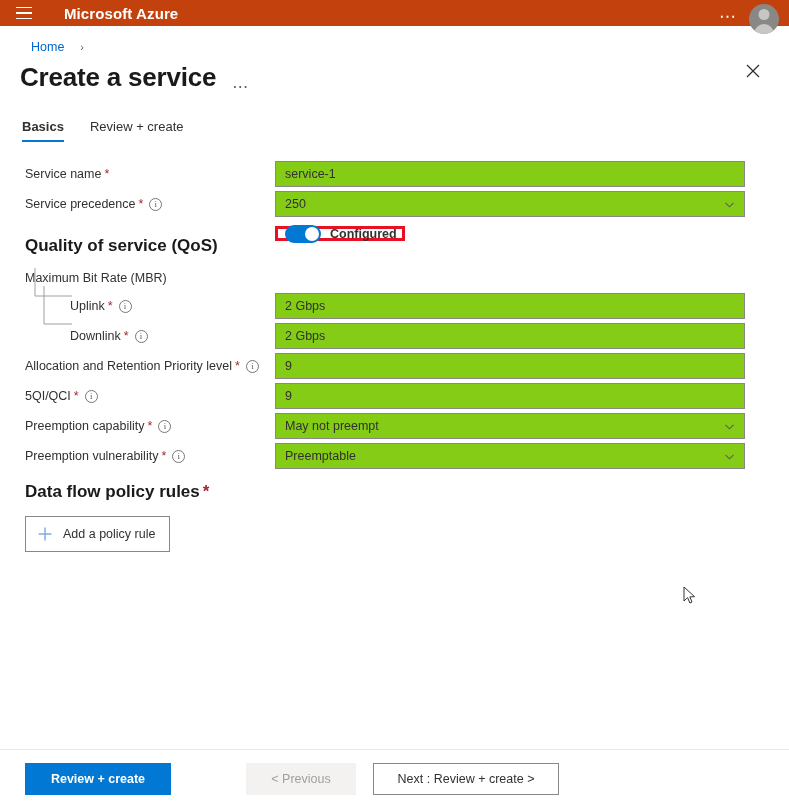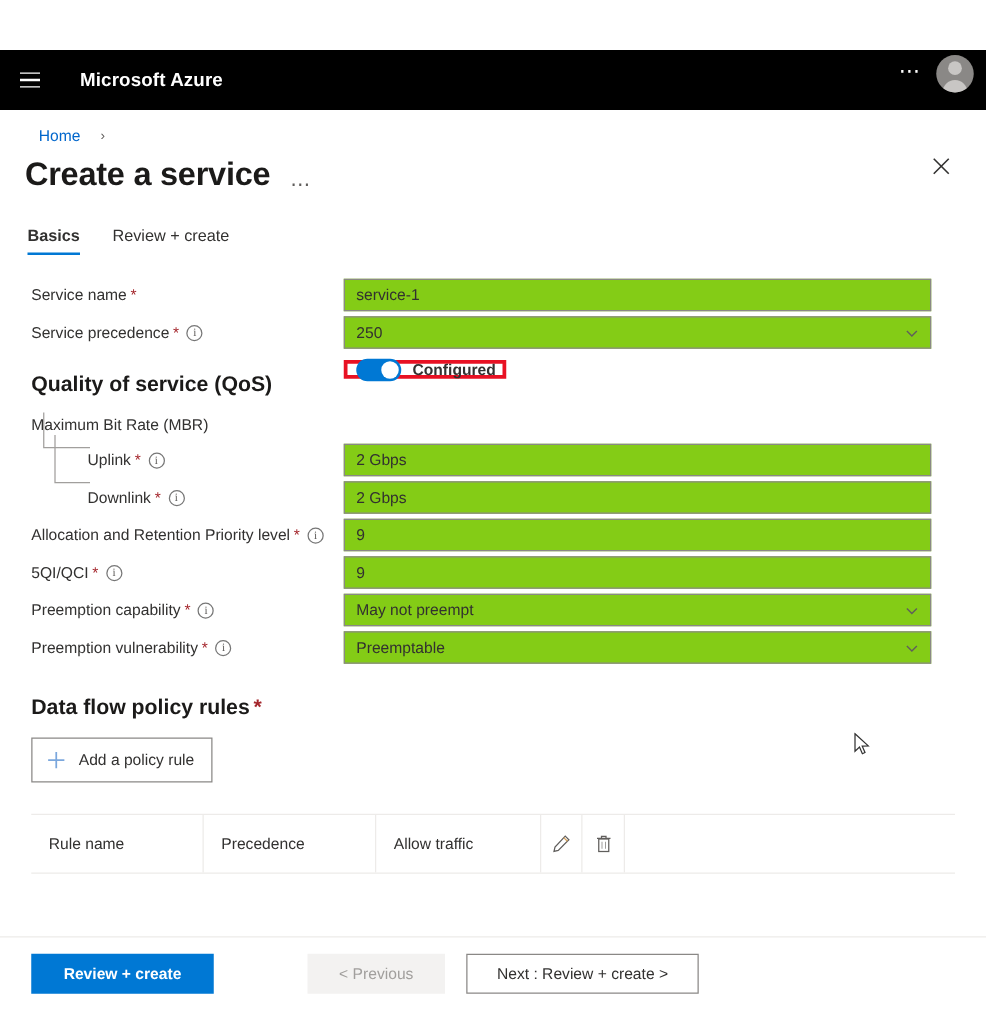--- a/index.html
+++ b/index.html
@@ -8,24 +8,23 @@
     width: 789px; height: 807px;
     font-family: "Liberation Sans", sans-serif;
     background: #ffffff;
     color: #323130;
     overflow: hidden;
     position: relative;
   }
 
   
   .topbar {
-    height: 48px; background: #000000;
+    height: 26px; background: #c2410c;
     display: flex; align-items: center;
     position: relative;
-    margin-top: 40px;
   }
   .hamburger {
     width: 40px; height: 38px;
     display: flex; flex-direction: column;
     align-items: center; justify-content: center;
     gap: 4px; cursor: pointer; margin-left: 4px;
   }
   .hamburger span { display:block; width:16px; height:1.6px; background:#fff; }
   .brand {
     color:#fff; font-size:15px; font-weight:600;
@@ -374,55 +373,34 @@
     </div>
     <div class="ctrl select">
       <span>Preemptable</span>
       <svg class="chev" viewBox="0 0 13 13">
         <polyline points="2.5,4.8 6.5,8.8 10.5,4.8" fill="none" stroke="#605e5c" stroke-width="1.1"></polyline>
       </svg>
     </div>
   </div>
 
   
-  <div class="h2" style="margin-top:20px;">
+  <div class="h2" style="margin-top:8px;">
     <span>Data flow policy rules</span>
     <span class="req">*</span>
   </div>
 
   <div class="addbtn">
     <svg class="plus" viewBox="0 0 16 16">
       <line x1="8" y1="1.5" x2="8" y2="14.5" stroke="#7ba7dd" stroke-width="1.4"></line>
       <line x1="1.5" y1="8" x2="14.5" y2="8" stroke="#7ba7dd" stroke-width="1.4"></line>
     </svg>
     <span>Add a policy rule</span>
   </div>
 
   
-  <div class="table">
-    <div class="th c1">Rule name</div>
-    <div class="th c2">Precedence</div>
-    <div class="th c3">Allow traffic</div>
-    <div class="th c4">
-      <svg class="icobtn" viewBox="0 0 16 16">
-        <path d="M11.2 1.9 L14.1 4.8 L5.6 13.3 L2.2 14.1 L3 10.7 Z" fill="none" stroke="#605e5c" stroke-width="1"></path>
-        <line x1="10" y1="3.1" x2="12.9" y2="6" stroke="#d8a25a" stroke-width="1"></line>
-      </svg>
-    </div>
-    <div class="th c5">
-      <svg class="icobtn" viewBox="0 0 16 16">
-        <rect x="4" y="4.2" width="8" height="10" fill="none" stroke="#605e5c" stroke-width="1"></rect>
-        <line x1="2.6" y1="3.6" x2="13.4" y2="3.6" stroke="#605e5c" stroke-width="1"></line>
-        <path d="M6.2 3.6 L6.2 2 L9.8 2 L9.8 3.6" fill="none" stroke="#605e5c" stroke-width="1"></path>
-        <line x1="6.6" y1="6.4" x2="6.6" y2="12" stroke="#9e9c9a" stroke-width=".8"></line>
-        <line x1="9.4" y1="6.4" x2="9.4" y2="12" stroke="#9e9c9a" stroke-width=".8"></line>
-      </svg>
-    </div>
-    <div class="th c6"></div>
-  </div>
 </div>
 
 <svg class="cursor" viewBox="0 0 14 20">
   <path d="M1 1 L1 15 L4.6 11.6 L6.9 17 L9 16 L6.8 10.9 L11.6 10.7 Z" fill="#ffffff" stroke="#333333" stroke-width="1"></path>
 </svg>
 
 <div class="footer">
   <button class="btn-primary">Review + create</button>
   <button class="btn-disabled">&lt; Previous</button>
   <button class="btn-default">Next : Review + create &gt;</button>

